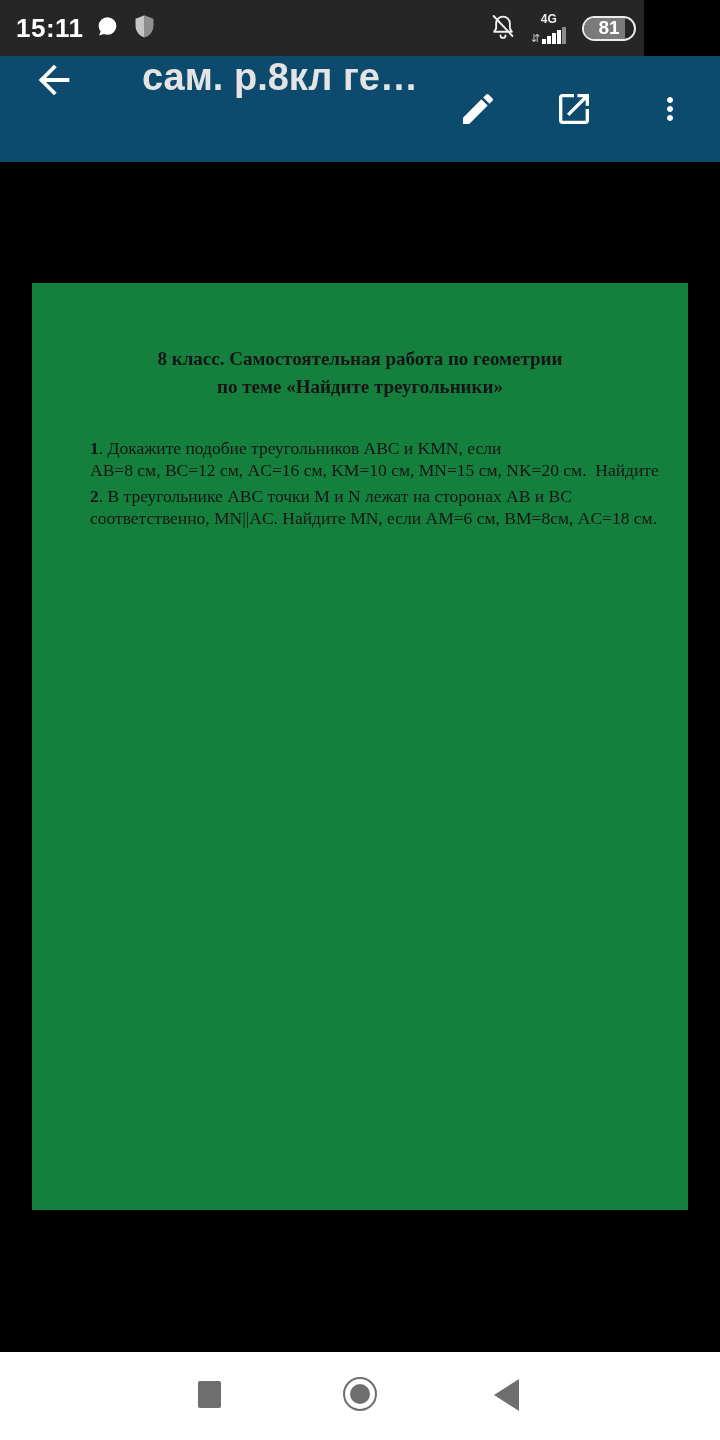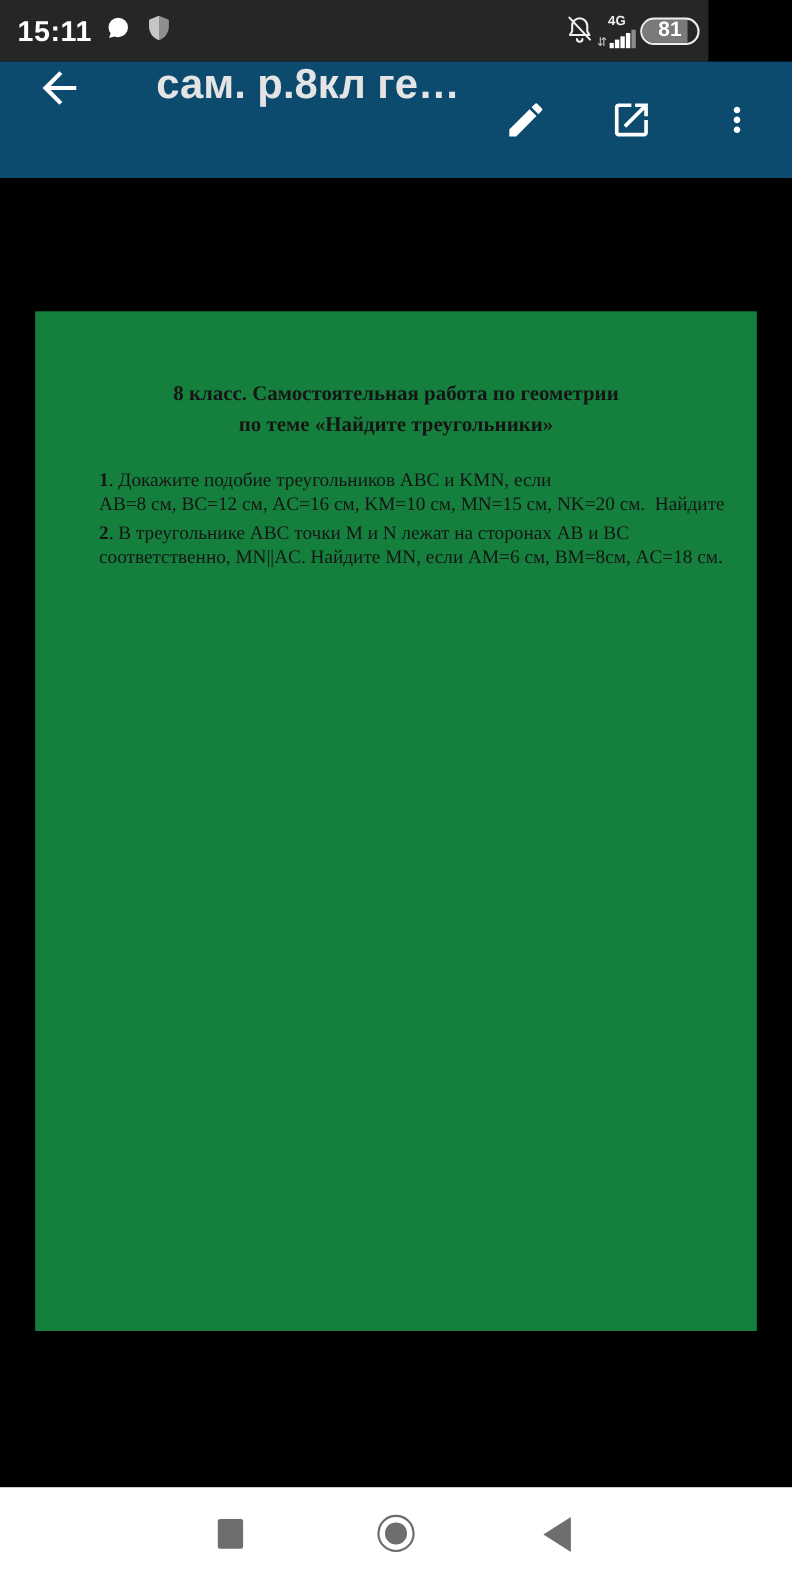--- a/index.html
+++ b/index.html
@@ -13,21 +13,21 @@
 
   
   .status-bar {
     position:absolute; top:0; left:0; width:644px; height:56px;
     background:#262626; color:#fff;
     display:flex; align-items:center;
     padding:0 8px 0 16px;
   }
   .sb-left { display:flex; align-items:center; gap:11px; }
   .sb-time { font-size:26px; font-weight:bold; letter-spacing:.5px; }
-  .sb-right { margin-left:auto; display:flex; align-items:center; gap:1px; }
+  .sb-right { margin-left:auto; display:flex; align-items:center; gap:13px; }
   .signal-cluster { display:flex; flex-direction:column; align-items:flex-start; line-height:1; }
   .signal-4g { font-size:12px; font-weight:bold; color:#efefef; margin-left:10px; }
   .signal-row { display:flex; align-items:flex-end; gap:1px; margin-top:1px; }
   .signal-arrows { font-size:11px; color:#c9c9c9; margin-right:1px; font-family:"DejaVu Sans",sans-serif; }
   .battery {
     width:54px; height:25px; border:2px solid #ececec; border-radius:14px;
     position:relative; overflow:hidden;
     display:flex; align-items:center; justify-content:center;
   }
   .battery-fill { position:absolute; left:0; top:0; bottom:0; background:#7a7a7a; }
@@ -50,21 +50,21 @@
 
   
   .canvas { position:absolute; top:162px; left:0; width:720px; height:1190px; background:#000; }
   .page {
     position:absolute; left:32px; top:121px; width:656px; height:927px;
     background:#15803d; color:#151515;
     font-family:"Liberation Serif", serif;
     padding-top:62px;
   }
   .doc-heading { text-align:center; font-weight:bold; font-size:19px; line-height:28px; }
-  .doc-problems { margin-top:24px; padding-left:58px; font-size:17.5px; }
+  .doc-problems { margin-top:36px; padding-left:58px; font-size:17.5px; }
   .pline { line-height:22px; white-space:pre; }
   .problem-2 { margin-top:4px; }
   .pnum { font-weight:bold; }
 
   
   .nav-bar { position:absolute; bottom:0; left:0; width:720px; height:88px; background:#ffffff; }
   .nav-recents {
     position:absolute; left:198px; top:29px; width:23px; height:27px;
     background:#6e6e6e; border-radius:2px; cursor:pointer;
   }

